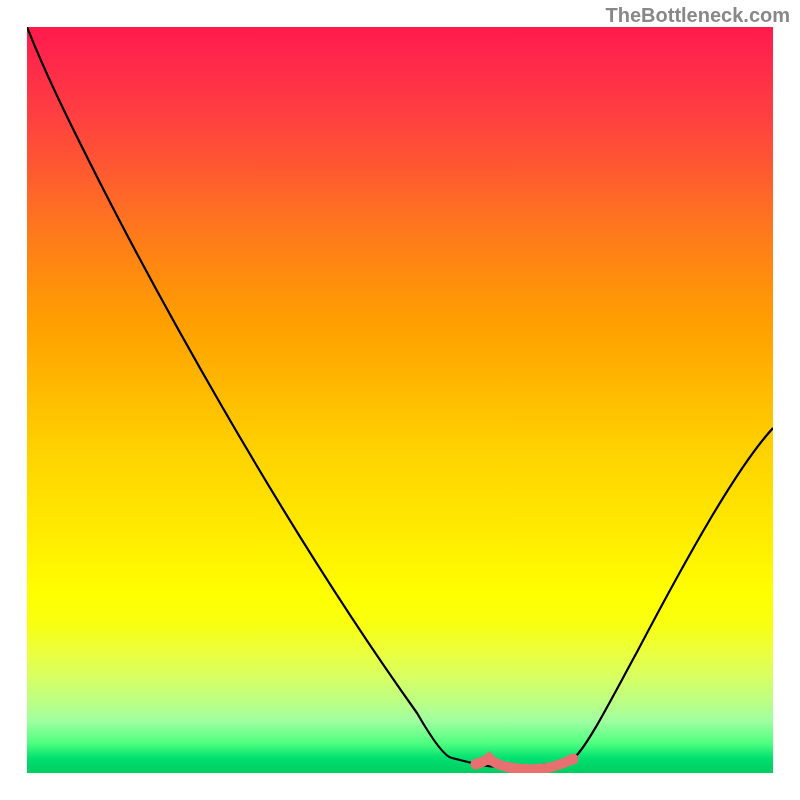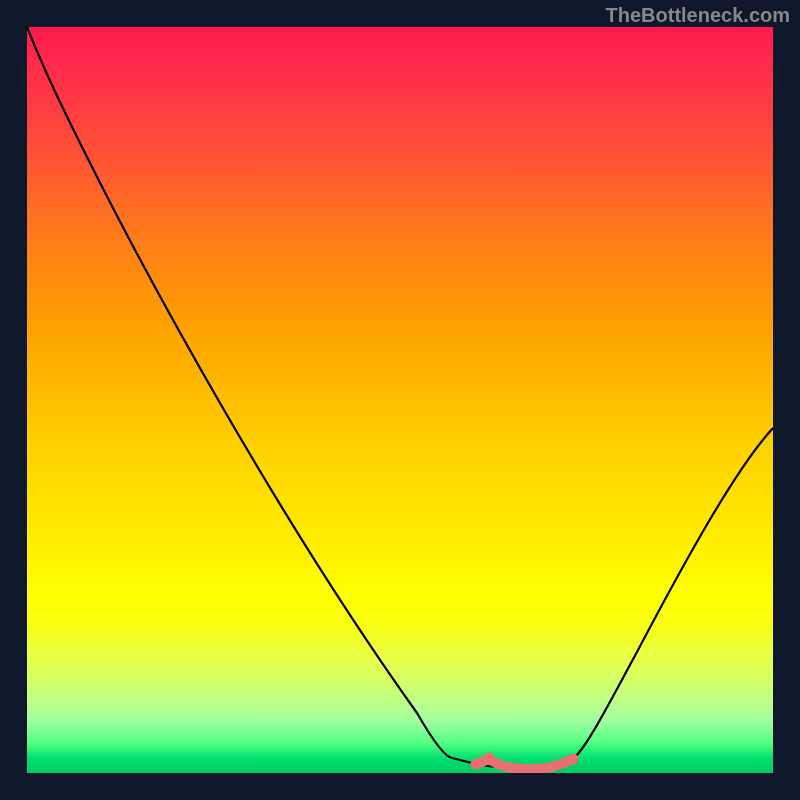--- a/index.html
+++ b/index.html
@@ -8,21 +8,21 @@
     background: #000;
     width: 800px;
     height: 800px;
     overflow: hidden;
     position: relative;
   }
   .container {
     width: 800px;
     height: 800px;
     position: relative;
-    background: #0f172a;
+    background: #ffffff;
   }
   .attribution {
     position: absolute;
     top: 4px;
     right: 10px;
     color: #888;
     font-family: Arial, sans-serif;
     font-size: 20px;
     font-weight: bold;
     z-index: 10;

